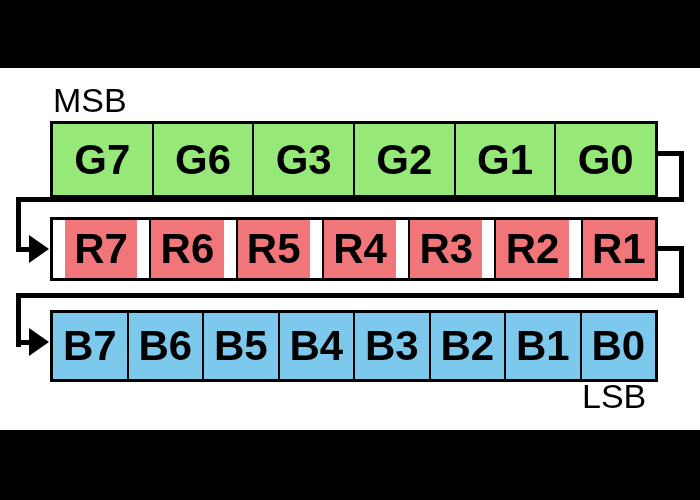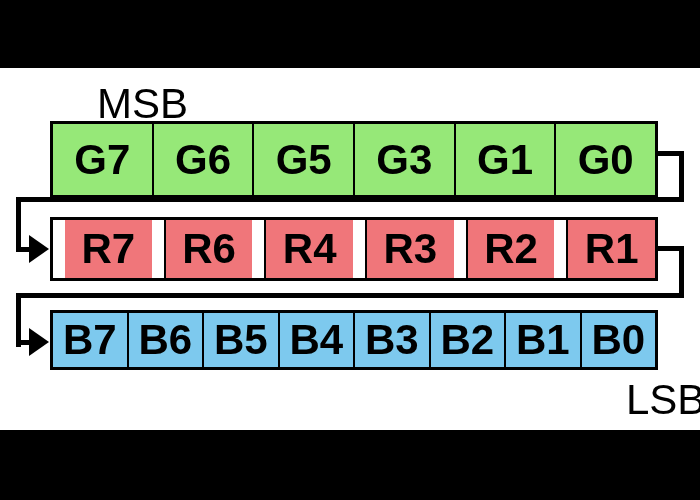--- a/index.html
+++ b/index.html
@@ -15,39 +15,38 @@
     position: absolute;
     left: 0;
     width: 700px;
     background: var(--letterbox, #000000);
   }
   .letterbox.top { top: 0; height: 68px; }
   .letterbox.bottom { top: 430px; height: 70px; }
 
   .endian-label {
     position: absolute;
-    font-size: 42px;
+    font-size: 34px;
     line-height: 1;
     color: var(--line, #000000);
-    margin-left: 44px;
   }
   .endian-label.msb { left: 53px; top: 83px; }
   .endian-label.lsb { left: 582px; top: 379px; }
 
   .byte-row {
     position: absolute;
     left: 50px;
     width: 608px;
     display: flex;
     box-sizing: border-box;
     border: 3px solid var(--line, #000000);
   }
   .byte-row.green { top: 121px; height: 77px; }
   .byte-row.red   { top: 217px; height: 64px; }
-  .byte-row.blue  { top: 310px; height: 60px; }
+  .byte-row.blue  { top: 310px; height: 72px; }
 
   .bit-cell {
     flex: 1 1 0;
     display: flex;
     align-items: center;
     justify-content: center;
     font-size: 42px;
     font-weight: bold;
     color: var(--line, #000000);
     border-left: 2px solid var(--line, #000000);
@@ -91,38 +90,39 @@
 <div class="stage">
 
   <div class="letterbox top"></div>
   <div class="letterbox bottom"></div>
 
   <div class="endian-label msb">MSB</div>
 
   <div class="byte-row green">
     <div class="bit-cell">G7</div>
     <div class="bit-cell">G6</div>
-    <div class="bit-cell">G5</div>
     <div class="bit-cell">G3</div>
+    <div class="bit-cell">G2</div>
     <div class="bit-cell">G1</div>
     <div class="bit-cell">G0</div>
   </div>
 
   <div>
     <div class="seg c1-exit"></div>
     <div class="seg c1-rrail"></div>
     <div class="seg c1-cross"></div>
     <div class="seg c1-lrail"></div>
     <div class="seg c1-stub"></div>
     <div class="arrow-head a1"></div>
   </div>
 
   <div class="byte-row red">
     <div class="bit-cell">R7</div>
     <div class="bit-cell">R6</div>
+    <div class="bit-cell">R5</div>
     <div class="bit-cell">R4</div>
     <div class="bit-cell">R3</div>
     <div class="bit-cell">R2</div>
     <div class="bit-cell">R1</div>
   </div>
 
   <div>
     <div class="seg c2-exit"></div>
     <div class="seg c2-rrail"></div>
     <div class="seg c2-cross"></div>

